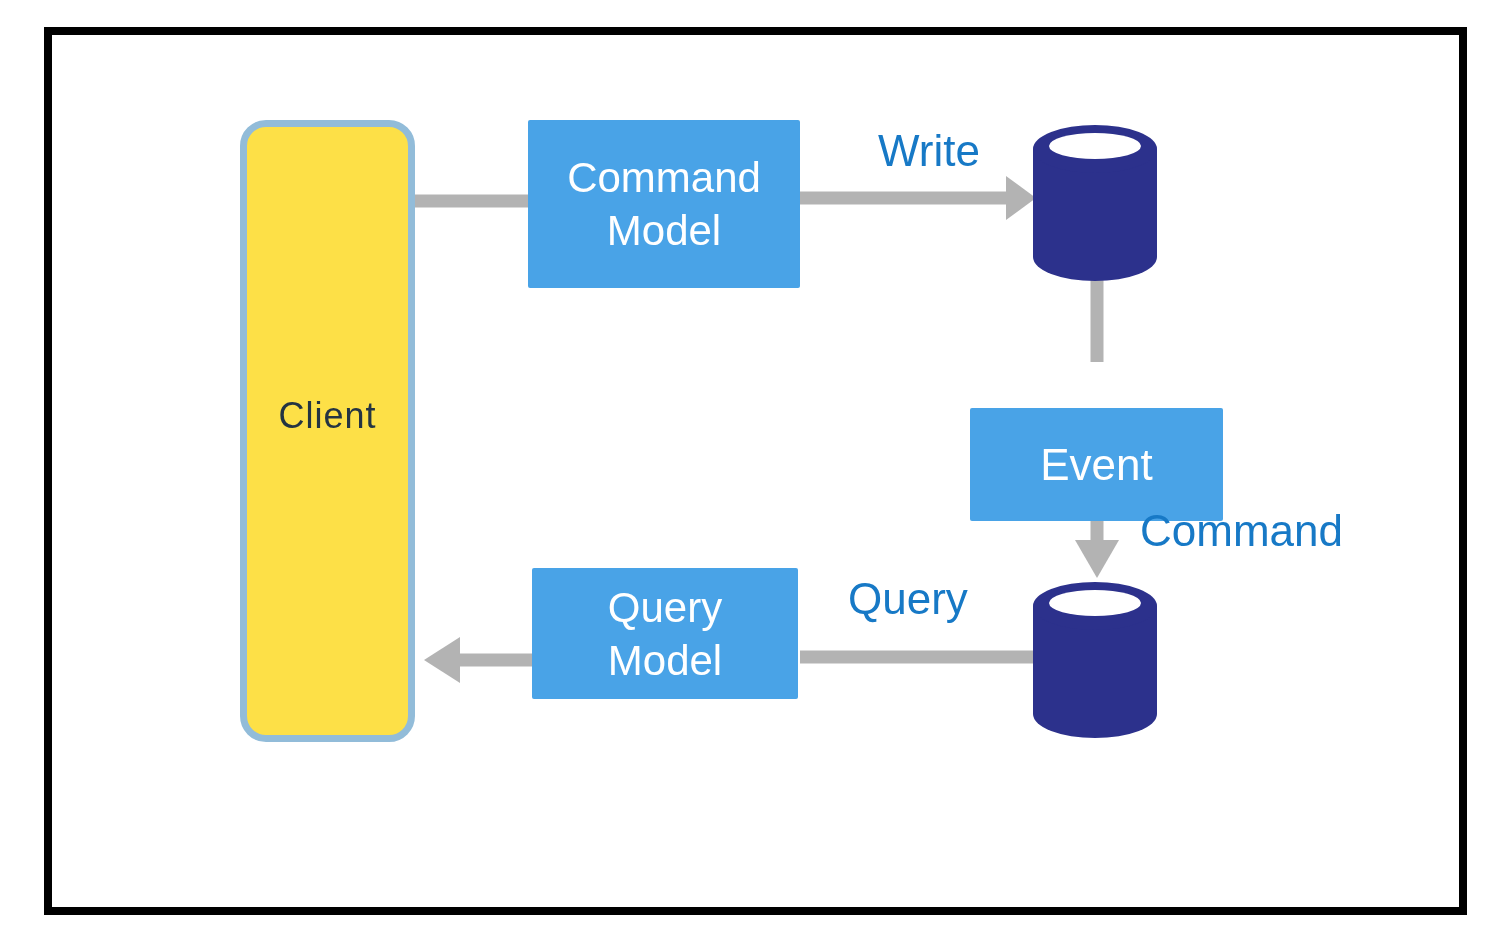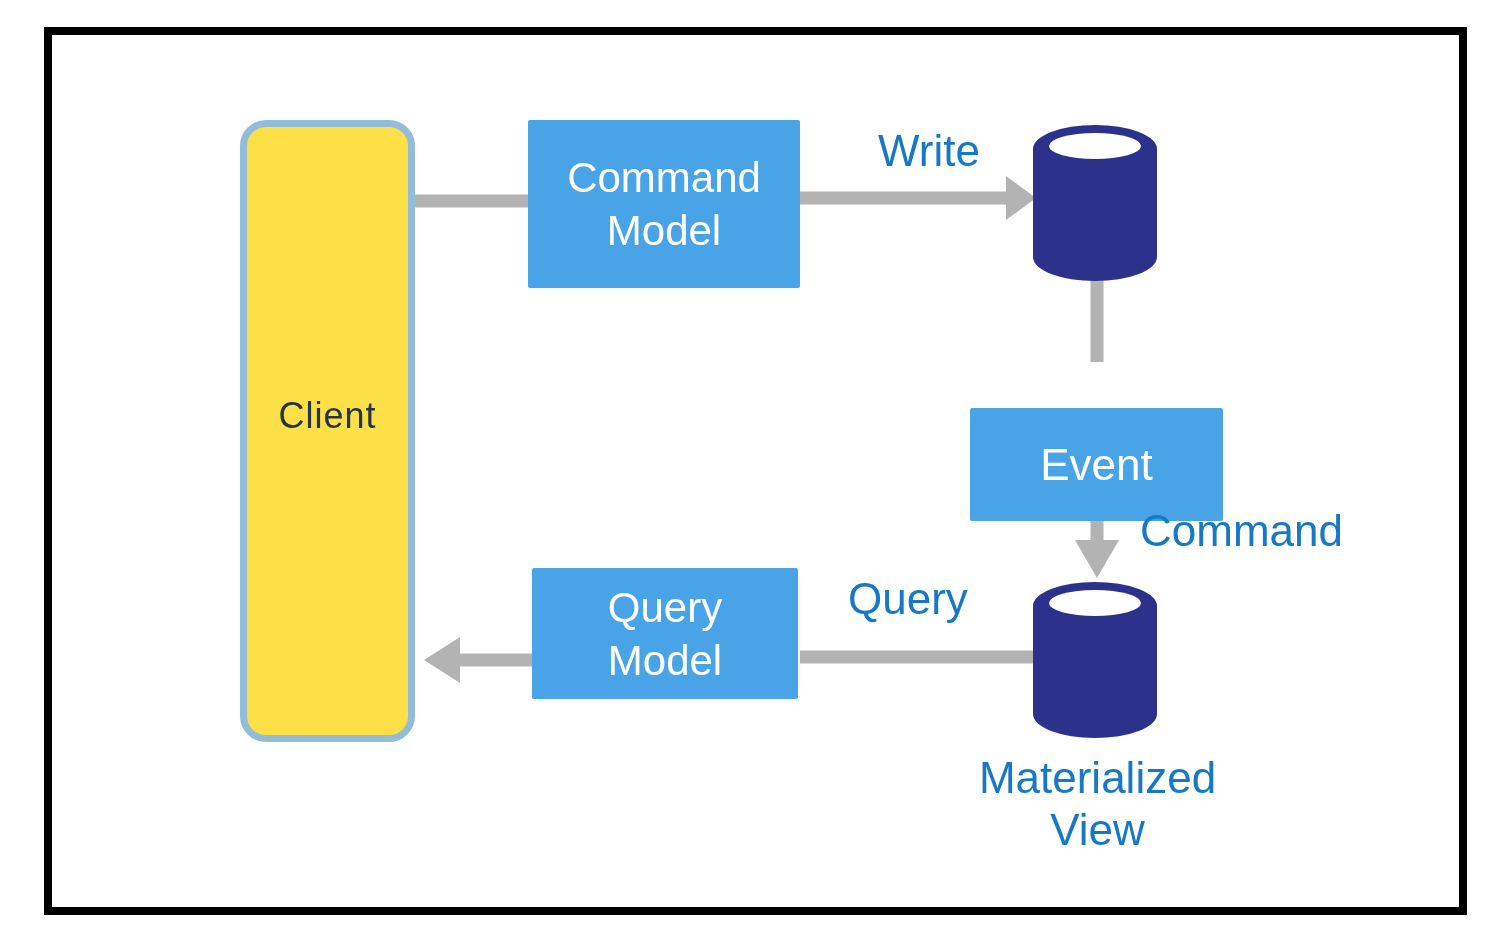--- a/index.html
+++ b/index.html
@@ -125,18 +125,14 @@
     <ellipse class="cyl-navy" cx="62" cy="24" rx="62" ry="24"></ellipse>
     <ellipse class="cyl-white" cx="62" cy="21" rx="46" ry="13"></ellipse>
   </svg>
 
   <div class="edge-label write-label">Write</div>
 
   <div class="edge-label update-label">Command</div>
 
   <div class="edge-label read-label">Query</div>
 
-  <div class="edge-label mv-label">
-    <div>Materialized</div>
-    <div>View</div>
-  </div>
 
 </div>
 
 </body></html>

